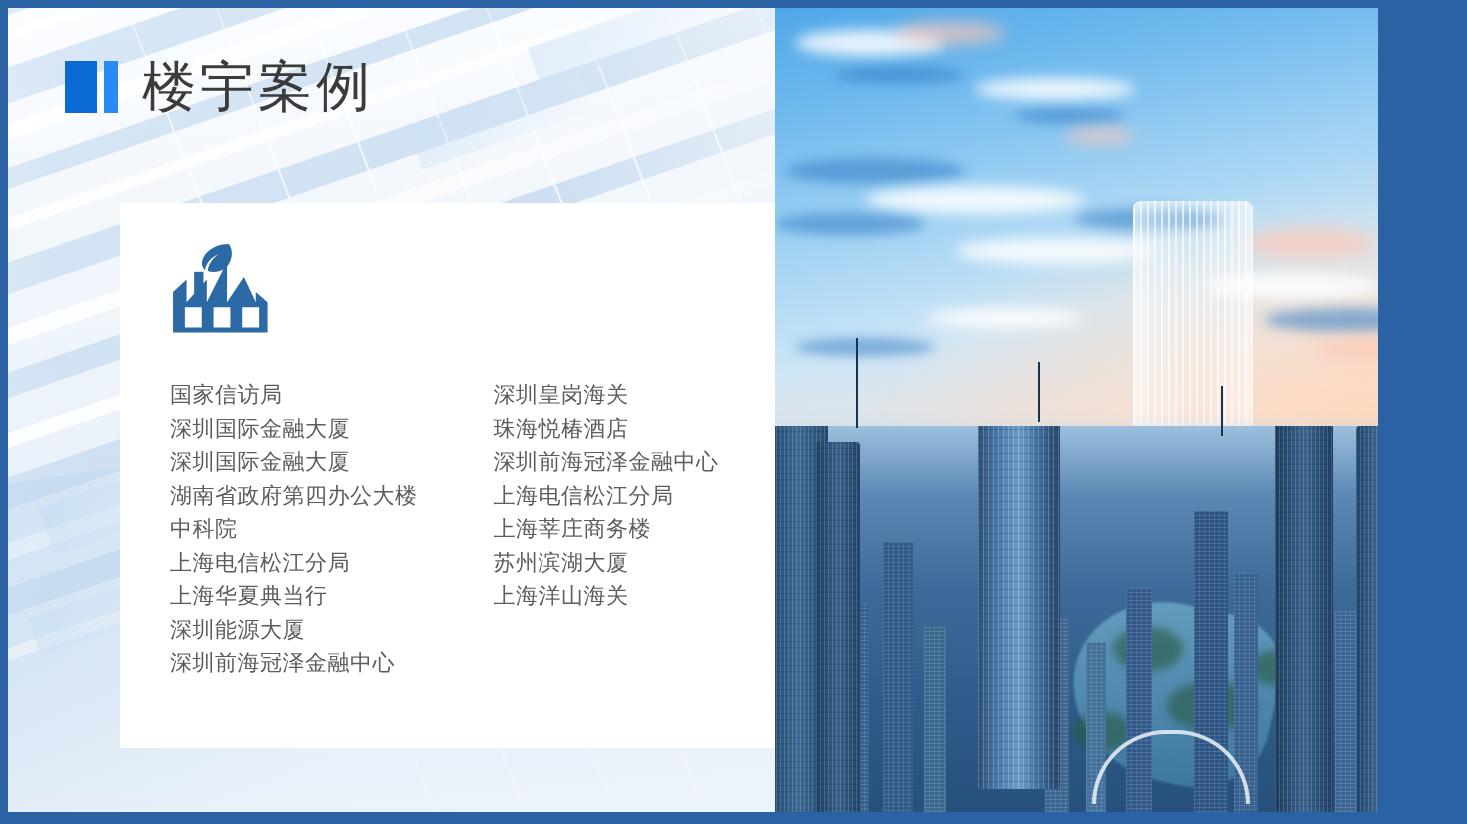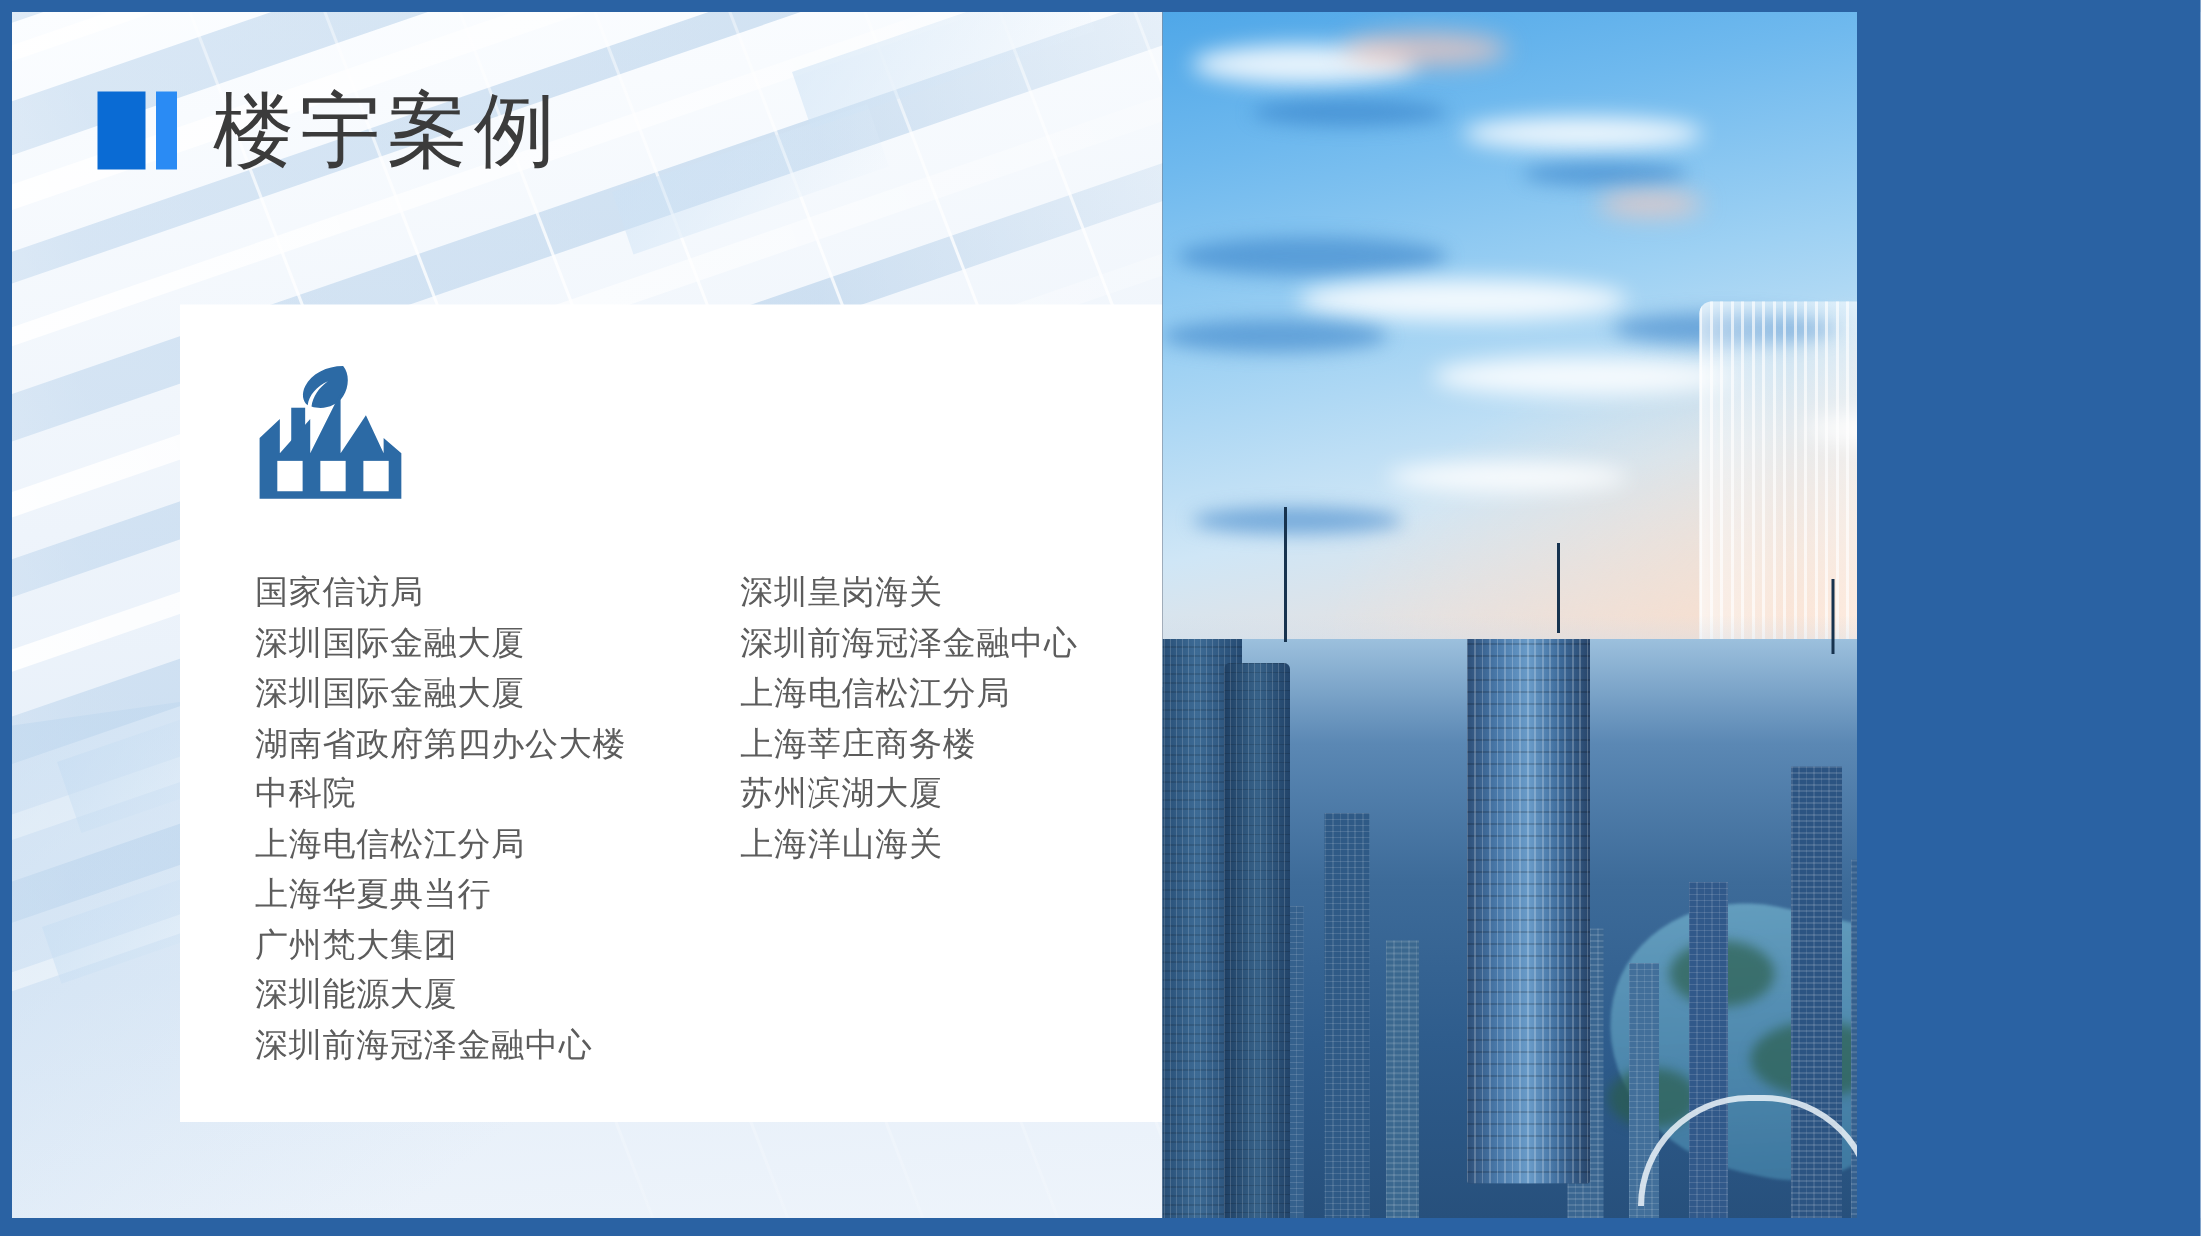--- a/index.html
+++ b/index.html
@@ -11,21 +11,21 @@
   
   #slide{
     position:relative;width:1467px;height:824px;
     background:#2a62a3;             
     overflow:hidden;
   }
 
   
   #canvas{
     position:absolute;left:8px;top:8px;
-    width:1230px;height:804px;
+    width:1370px;height:804px;
     background:linear-gradient(160deg,#f4f8fd 0%,#eef4fb 30%,#e7f0fa 60%,#eaf2fb 100%);
     overflow:hidden;
   }
 
   #texwrap{
     position:absolute;left:0;top:0;width:790px;height:804px;
     overflow:hidden;
     background:linear-gradient(175deg,#fbfdff 0%,#eef4fb 40%,#e3edf8 75%,#eef4fb 100%);
   }
   
@@ -250,26 +250,26 @@
 
       <div id="lists">
         <div class="col">
           <div class="entry">国家信访局</div>
           <div class="entry">深圳国际金融大厦</div>
           <div class="entry">深圳国际金融大厦</div>
           <div class="entry">湖南省政府第四办公大楼</div>
           <div class="entry">中科院</div>
           <div class="entry">上海电信松江分局</div>
           <div class="entry">上海华夏典当行</div>
-          <div class="entry">广州梵大集团</div>
           <div class="entry">深圳能源大厦</div>
           <div class="entry">深圳前海冠泽金融中心</div>
         </div>
         <div class="col">
           <div class="entry">深圳皇岗海关</div>
+          <div class="entry">珠海悦椿酒店</div>
           <div class="entry">深圳前海冠泽金融中心</div>
           <div class="entry">上海电信松江分局</div>
           <div class="entry">上海莘庄商务楼</div>
           <div class="entry">苏州滨湖大厦</div>
           <div class="entry">上海洋山海关</div>
         </div>
       </div>
     </div>
 
     <div id="photo">

